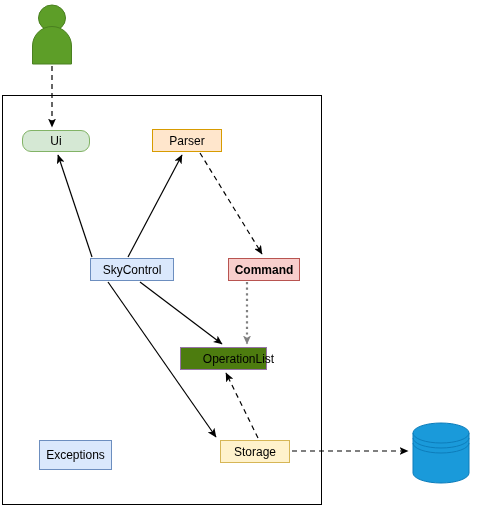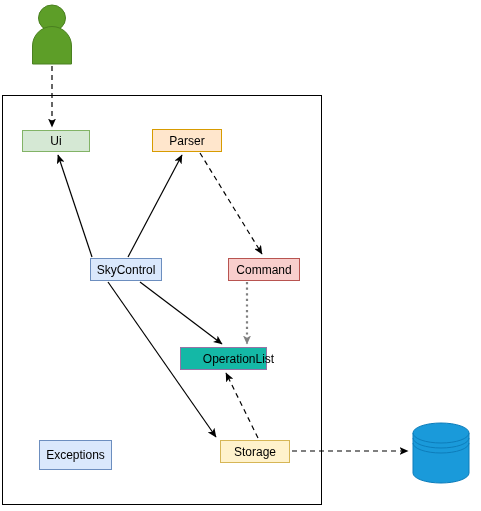--- a/index.html
+++ b/index.html
@@ -96,37 +96,37 @@
     <svg width="58" height="62" viewBox="0 0 58 62" xmlns="http://www.w3.org/2000/svg">
       <g id="db-shapes">
         <path id="db-body" d="M1,11 L1,51 A28,10 0 0 0 57,51 L57,11 Z" fill="#1a9ada" stroke="#0d7dbb"></path>
         <ellipse id="db-top" cx="29" cy="11" rx="28" ry="10" fill="#1a9ada" stroke="#0d7dbb"></ellipse>
         <path id="db-ring1" d="M1,16 A28,10 0 0 0 57,16" fill="none" stroke="#0d7dbb" stroke-width="1"></path>
         <path id="db-ring2" d="M1,21 A28,10 0 0 0 57,21" fill="none" stroke="#0d7dbb" stroke-width="1"></path>
       </g>
     </svg>
   </div>
 
-  <div class="node" id="node-ui" style="left: 22px; top: 130px; width: 68px; height: 22px; background: rgb(213, 232, 212); border-color: rgb(130, 179, 102);">
+  <div class="node" id="node-ui" style="left: 22px; top: 130px; width: 68px; height: 22px; background: rgb(213, 232, 212); border-color: rgb(130, 179, 102); border-radius: 9px;">
     <span>Ui</span>
   </div>
 
   <div class="node" id="node-parser" style="left: 152px; top: 129px; width: 70px; height: 23px; background: rgb(255, 230, 204); border-color: rgb(215, 155, 0); text-align: right;">
     <span>Parser</span>
   </div>
 
-  <div class="node" id="node-skycontrol" style="left: 90px; top: 258px; width: 72px; height: 23px; background: rgb(218, 232, 252); border-color: rgb(108, 142, 191);">
+  <div class="node" id="node-skycontrol" style="left: 90px; top: 258px; width: 84px; height: 23px; background: rgb(218, 232, 252); border-color: rgb(108, 142, 191);">
     <span>SkyControl</span>
   </div>
 
-  <div class="node" id="node-command" style="left: 228px; top: 258px; width: 72px; height: 23px; background: rgb(248, 206, 204); border-color: rgb(184, 84, 80);">
+  <div class="node" id="node-command" style="left: 228px; top: 258px; width: 72px; height: 23px; background: rgb(248, 206, 204); border-color: rgb(184, 84, 80); font-weight: bold;">
     <span>Command</span>
   </div>
 
-  <div class="node" id="node-operationlist" style="left: 180px; top: 347px; width: 87px; height: 23px; background: #14b8a6; border-color: rgb(150, 115, 166); padding-left: 30px;">
+  <div class="node" id="node-operationlist" style="left: 180px; top: 347px; width: 87px; height: 23px; background: #4d7c0f; border-color: rgb(150, 115, 166); padding-left: 30px;">
     <span>OperationList</span>
   </div>
 
   <div class="node" id="node-exceptions" style="left: 39px; top: 440px; width: 73px; height: 30px; background: rgb(218, 232, 252); border-color: rgb(108, 142, 191);">
     <span>Exceptions</span>
   </div>
 
   <div class="node" id="node-storage" style="left: 220px; top: 440px; width: 70px; height: 23px; background: rgb(255, 242, 204); border-color: rgb(214, 182, 86);">
     <span>Storage</span>
   </div>

